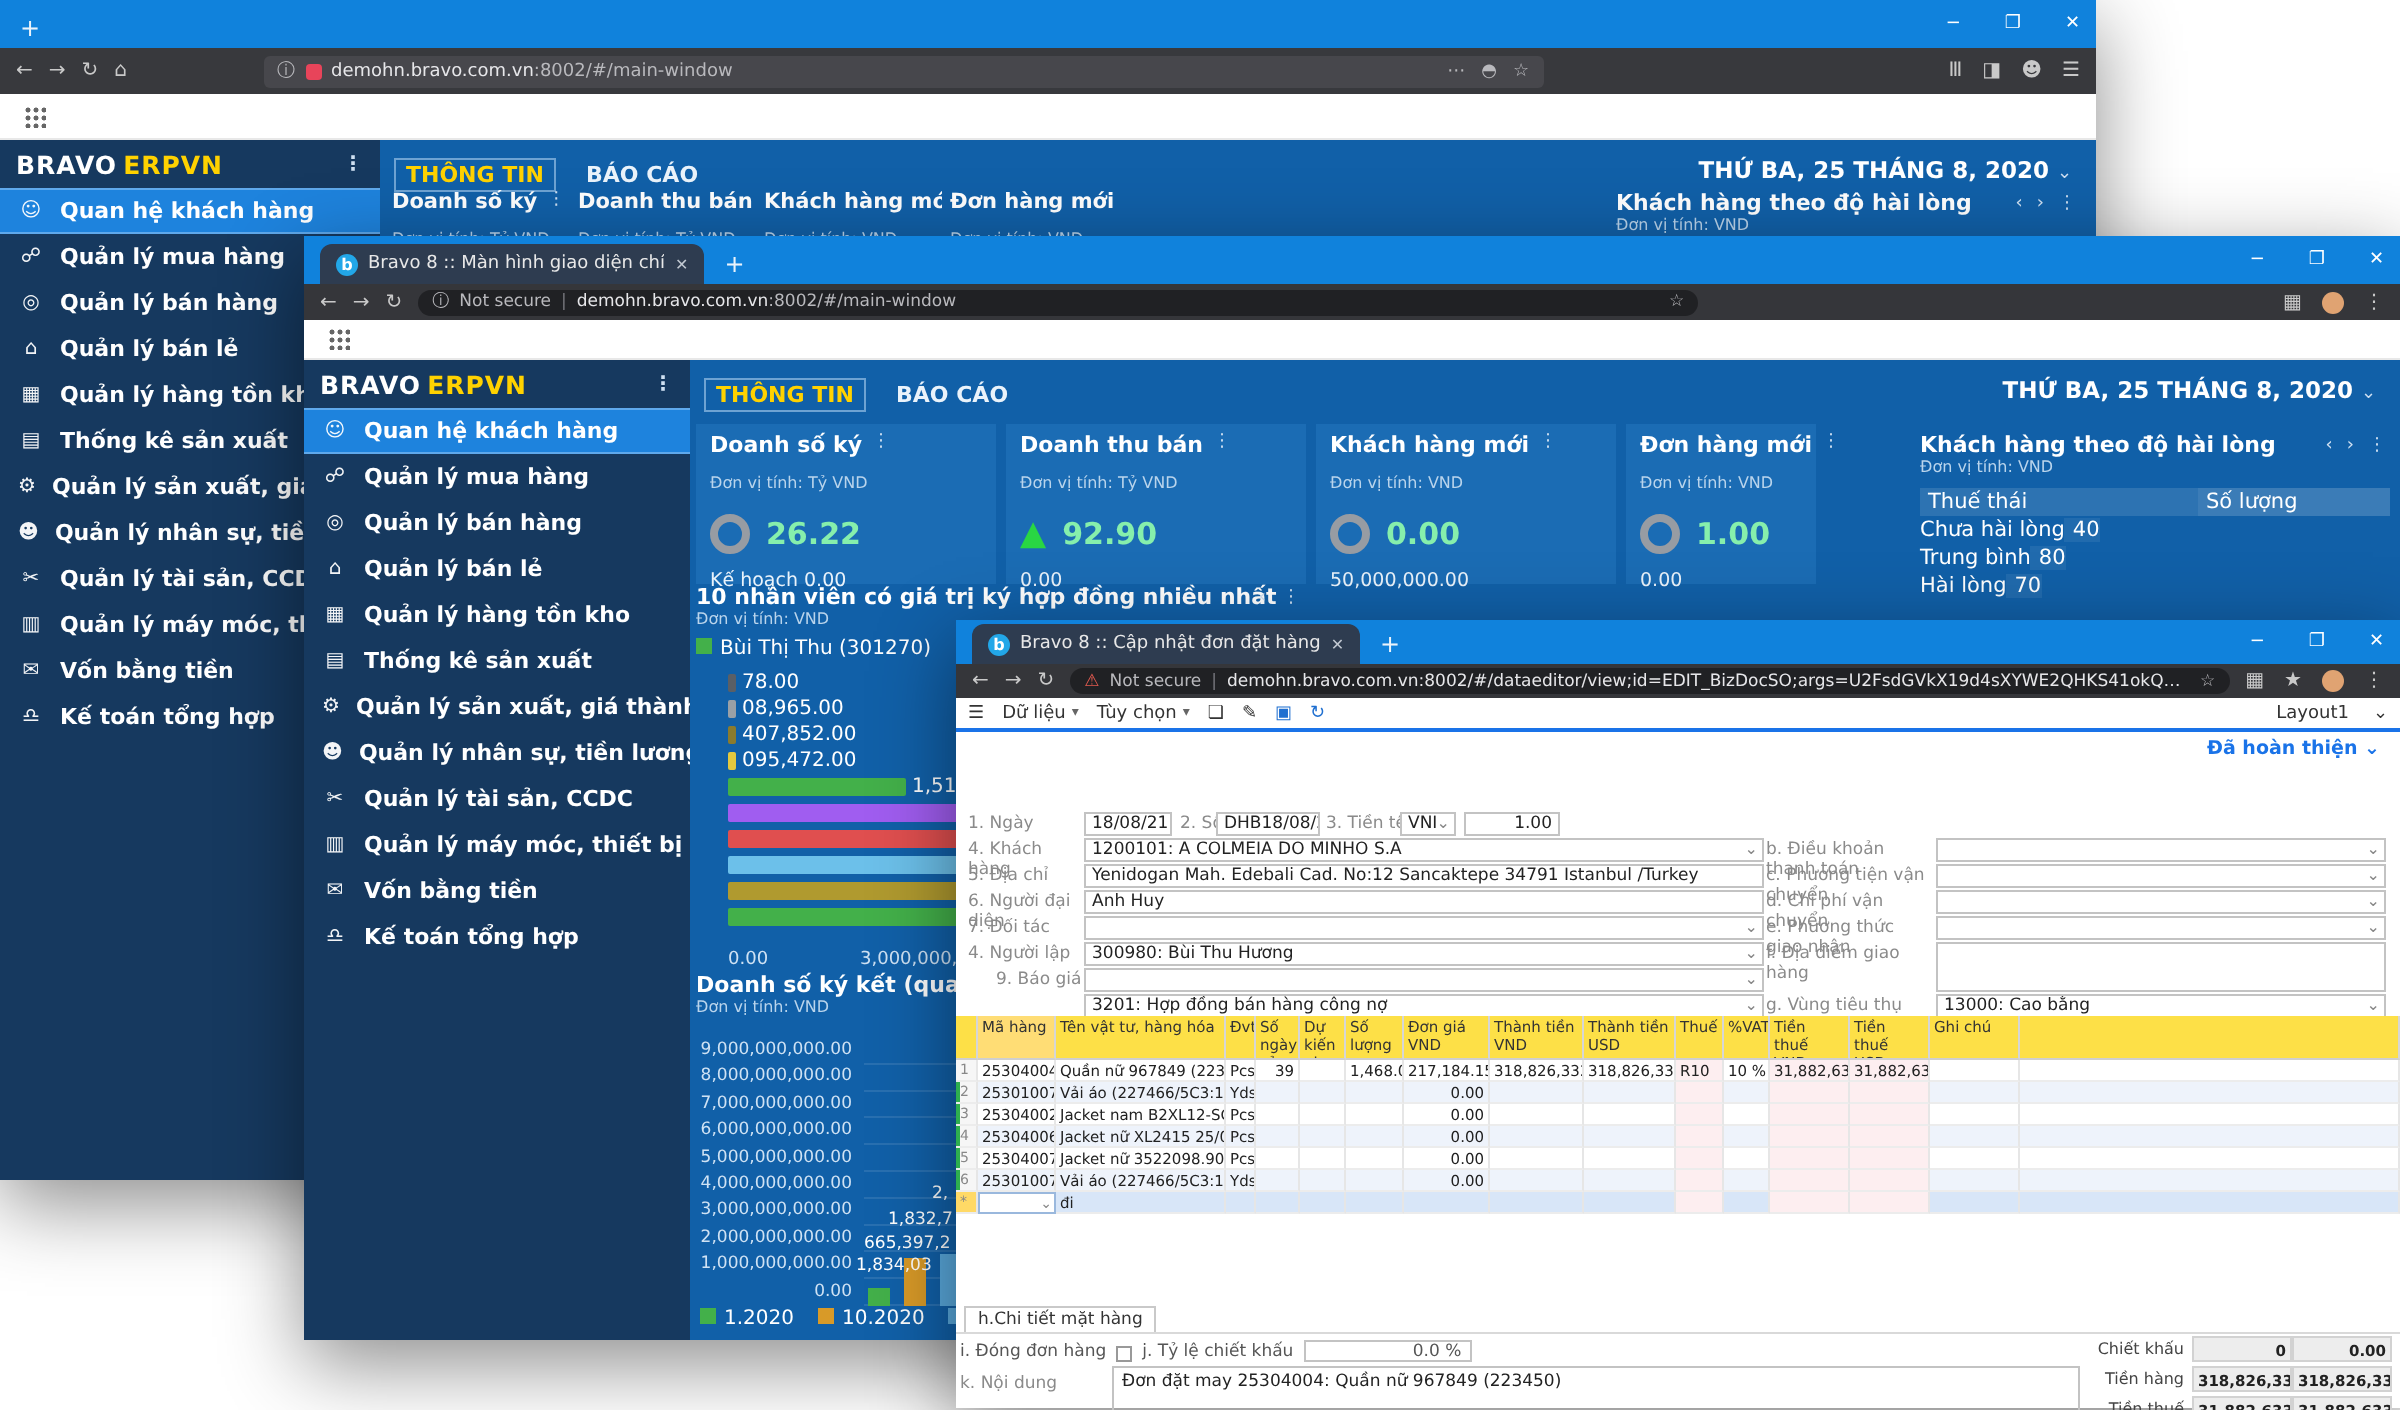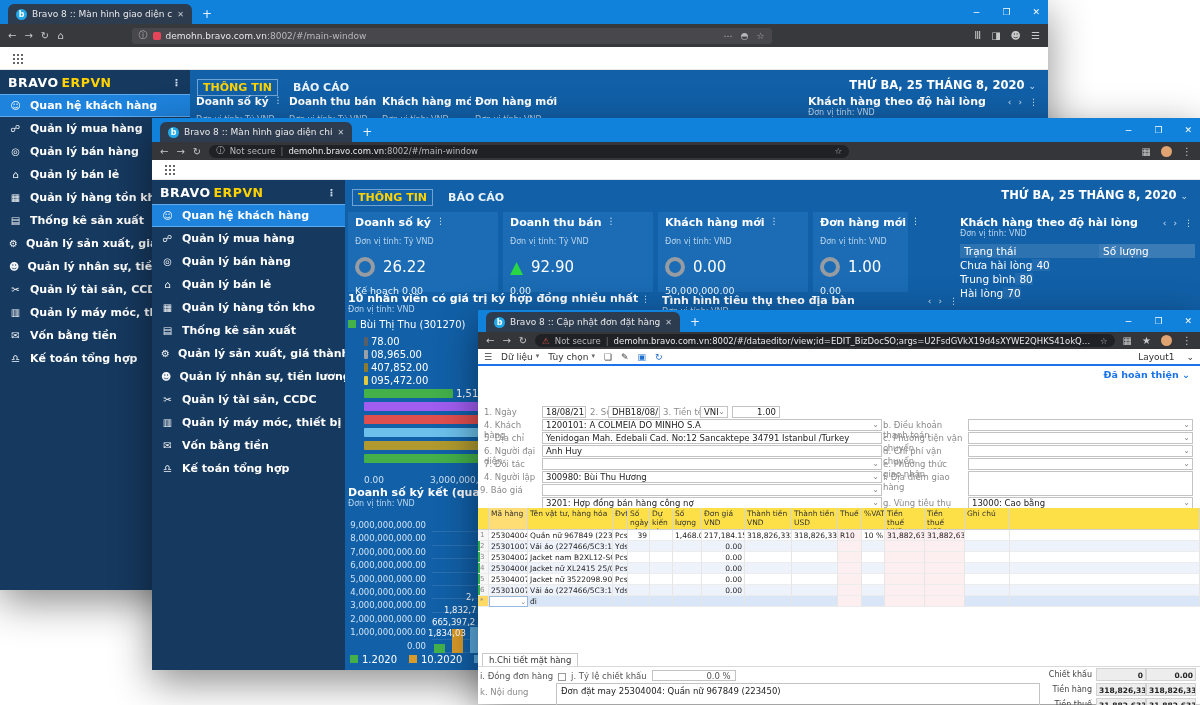--- a/index.html
+++ b/index.html
@@ -69,21 +69,21 @@
   .ku{font-size:8px;color:#b9d4ec;white-space:nowrap}
   .kebab-s{font-size:9px;color:#cfe0f2;margin-left:5px}
   .bkrow{position:absolute;left:196px;top:25px;display:flex;gap:4px}
   .bk{width:89px;overflow:hidden}
   .kcard{position:absolute;top:32px;width:150px;height:80px;background:#1b6cb4;padding:4px 7px}
   .k1{left:196px}.k2{left:351px}.k3{left:506px}.k4{left:661px;width:95px}
   .kcard .kt{font-size:11px}
   .kvrow{display:flex;align-items:center;gap:8px;margin-top:7px;height:24px}
   .ring{width:20px;height:20px;border:4px solid #979ca3;border-radius:50%;flex:none}
   .tri{color:#29d643;font-size:17px;line-height:20px}
-  .kv{color:#ffffff;font-weight:normal;font-size:15px}
+  .kv{color:#86efac;font-weight:bold;font-size:15px}
   .ks{display:block;color:#eaf3fb;font-size:9.5px;margin-top:6px;white-space:nowrap}
   .phead{position:absolute;color:#fff;white-space:nowrap}
   .phead .pt{font-weight:bold;font-size:11px}
   .phead .pc{position:absolute;right:2px;top:2px;font-size:9px;color:#cfe0f2;display:flex;gap:7px}
   .wb-panel{left:808px;top:25px;width:232px}
   .wm-panel{left:808px;top:36px;width:235px}
   .sat{position:absolute;left:808px;top:64px;width:235px;color:#fff;font-size:10.5px}
   .sat>div{display:grid;grid-template-columns:135px 1fr;height:14px;line-height:14px;padding-left:4px}
   .sat .sh{background:rgba(255,255,255,.12)}
   .sat span:last-child{background:rgba(255,255,255,.07);padding-left:4px}
@@ -153,25 +153,20 @@
   .tot{display:grid;grid-template-columns:48px 50px 50px;height:15px;align-items:center}
   .tot .tl{font-size:8px;color:#444;text-align:right;padding-right:4px}
   .tot b{background:#ededed;border:1px solid #d2d2d2;font-size:7.5px;text-align:right;
     padding:1px 2px;height:13px;line-height:11px;overflow:hidden}
 </style>
 </head>
 <body>
 
 <div class="win win-back">
   <div class="tbar">
-    <div class="btab">
-      <span class="fav"></span>
-      <span class="ttl">Bravo 8 :: Màn hình giao diện c</span>
-      <i class="ic ic-x tabx"></i>
-    </div>
     <span class="ntab">+</span>
     <div class="wctr">
       <i class="ic ic-min"></i>
       <i class="ic ic-max"></i>
       <i class="ic ic-x"></i>
     </div>
   </div>
   <div class="navbar">
     <i class="ic ic-back"></i>
     <i class="ic ic-fwd"></i>
@@ -451,21 +446,21 @@
       <div class="pt">Khách hàng theo độ hài lòng</div>
       <div class="ku">Đơn vị tính: VND</div>
       <span class="pc">
           <i class="ic ic-chl"></i>
           <i class="ic ic-chr"></i>
           <i class="ic ic-kebab"></i>
         </span>
     </div>
     <div class="sat">
       <div class="sh">
-        <span>Trạng thái</span>
+        <span>Thuế thái</span>
           <span>Số lượng</span>
       </div>
       <div style="display:contents"><div>
           <span>Chưa hài lòng</span><span>40</span>
         </div><div>
           <span>Trung bình</span><span>80</span>
         </div><div>
           <span>Hài lòng</span><span>70</span>
         </div></div>
     </div>
@@ -520,29 +515,20 @@
           </div>
           <div class="hrow">
             <span class="hbar" style="width: 241px; background: rgb(67, 176, 74);"></span>
             <span class="hlb"></span>
           </div>
         </div>
       <span class="xt xt0">0.00</span>
       <span class="xt xt1">3,000,000,000.00</span>
     </div>
 
-    <div class="ch2h">
-      <div class="pt" style="font-weight:bold;font-size:11px">Tình hình tiêu thụ theo địa bàn</div>
-      <div class="ku">Đơn vị tính: VND</div>
-      <span class="pc" style="position:absolute;right:14px;top:2px;display:flex;gap:7px;font-size:9px;color:#cfe0f2">
-          <i class="ic ic-chl"></i>
-          <i class="ic ic-chr"></i>
-          <i class="ic ic-kebab"></i>
-        </span>
-    </div>
 
     <div class="ch3">
       <div class="pt">Doanh số ký kết (quan hệ k</div>
       <div class="ku">Đơn vị tính: VND</div>
       <div class="yticks">
           <span>9,000,000,000.00</span>
           <span>8,000,000,000.00</span>
           <span>7,000,000,000.00</span>
           <span>6,000,000,000.00</span>
           <span>5,000,000,000.00</span>
@@ -643,21 +629,21 @@
           <span class="flb" style="left: 6px; top: 67px; width: 58px;">5. Địa chỉ</span>
           <span class="fin" style="left: 64px; top: 66px; width: 340px; height: 12px;">Yenidogan Mah. Edebali Cad. No:12 Sancaktepe 34791 Istanbul /Turkey</span>
           <span class="flb" style="left: 6px; top: 80px; width: 58px;">6. Người đại diện</span>
           <span class="fin" style="left: 64px; top: 79px; width: 340px; height: 12px;">Anh Huy</span>
           <span class="flb" style="left: 6px; top: 93px; width: 58px;">7. Đối tác</span>
           <span class="fin" style="left: 64px; top: 92px; width: 340px; height: 12px;">
             <i class="ic ic-sel"></i>
           </span>
           <span class="flb" style="left: 6px; top: 106px; width: 58px;">4. Người lập</span>
           <span class="fin" style="left: 64px; top: 105px; width: 340px; height: 12px;">300980: Bùi Thu Hương<i class="ic ic-sel"></i></span>
-          <span class="flb" style="left: 2px; top: 119px; width: 58px;">9. Báo giá</span>
+          <span class="flb" style="left: 20px; top: 119px; width: 58px;">9. Báo giá</span>
           <span class="fin" style="left: 64px; top: 118px; width: 340px; height: 12px;">
             <i class="ic ic-sel"></i>
           </span>
           <span class="flb" style="left: 6px; top: 144px; width: 58px;">a. Giao dịch</span>
           <span class="fin" style="left: 64px; top: 131px; width: 340px; height: 12px;">3201: Hợp đồng bán hàng công nợ<i class="ic ic-sel"></i></span>
         </div>
       <div class="rfhost">
           <span class="flb" style="left: 405px; top: 54px; width: 84px;">b. Điều khoản thanh toán</span>
           <span class="fin" style="left: 490px; top: 53px; width: 225px; height: 12px;">
             <i class="ic ic-sel"></i>

